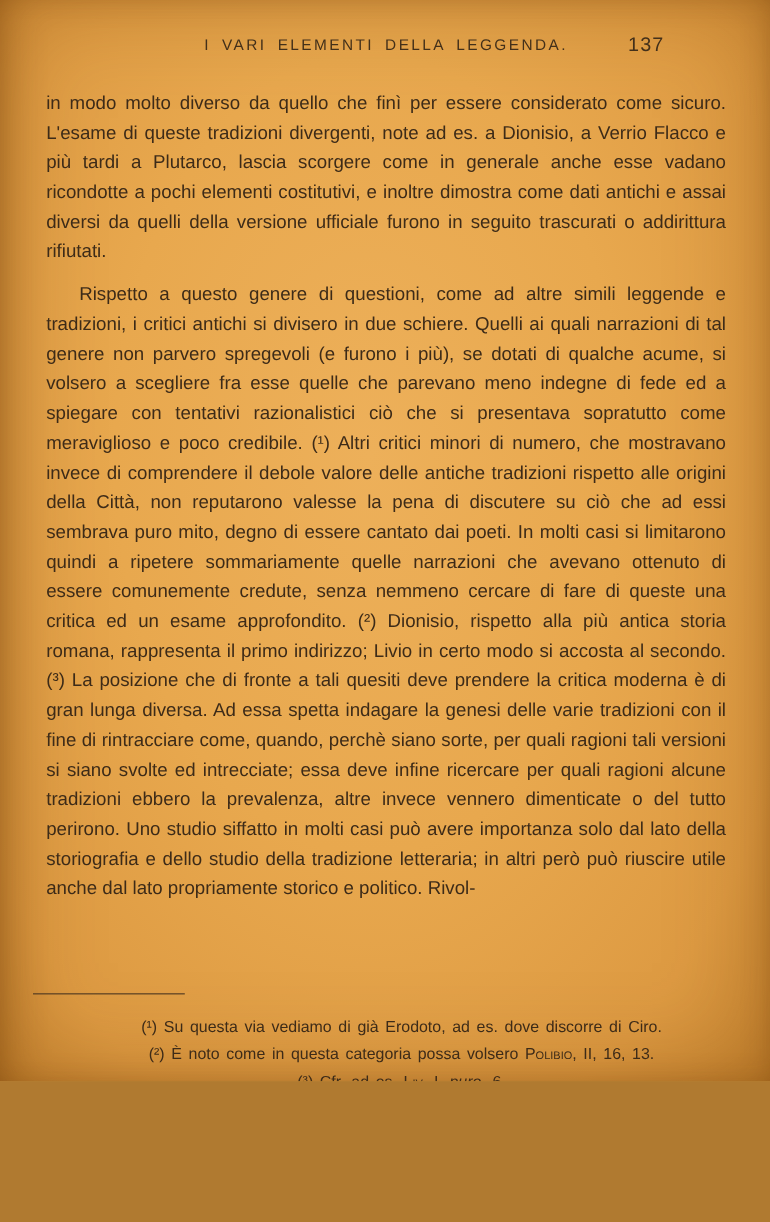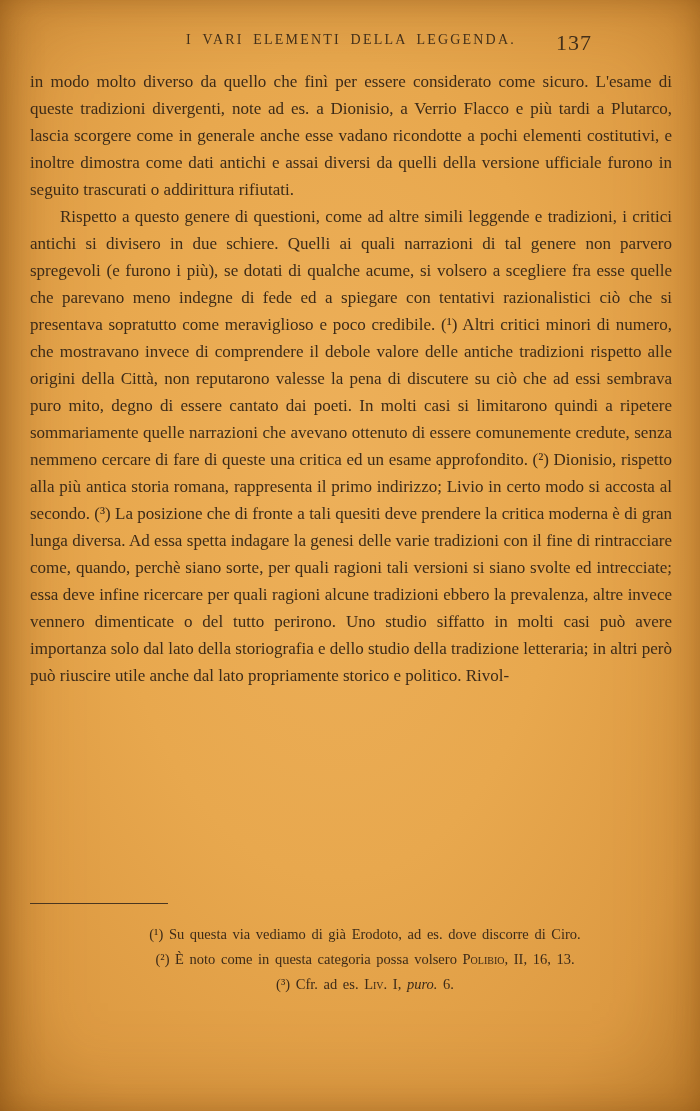--- a/index.html
+++ b/index.html
@@ -3,28 +3,28 @@
 <meta charset="utf-8">
 <style>
   html, body {
     margin: 0;
     padding: 0;
     background: #b07a30;
   }
   .scan-page {
     position: relative;
     width: 700px;
-    height: 1111px;
+    height: 983px;
     margin: 0 auto;
     background: radial-gradient(ellipse at 48% 42%, #edb05a 0%, #e8a84e 45%, #dd9a42 80%, #c98834 100%);
     box-shadow: inset 0 0 90px rgba(120, 62, 0, 0.35),
                 inset 18px 0 40px -18px rgba(90, 45, 0, 0.45),
                 inset -10px 0 30px -14px rgba(90, 45, 0, 0.30);
     color: #3d2b18;
-    font-family: Liberation Serif, serif;
+    font-family: Liberation Sans, sans-serif;
     overflow: hidden;
     box-sizing: border-box;
   }
   .page-header {
     position: absolute;
     top: 32px;
     left: 30px;
     right: 28px;
     height: 24px;
   }
@@ -33,39 +33,39 @@
     left: 0;
     right: 0;
     text-align: center;
     font-size: 14px;
     letter-spacing: 2.2px;
     word-spacing: 4px;
     color: #43301a;
   }
   .page-number {
     position: absolute;
-    right: 80px;
+    right: 68px;
     top: -2px;
-    font-size: 22px;
+    font-size: 18px;
     letter-spacing: 1px;
     color: #43301a;
   }
   .body-text {
     position: absolute;
     top: 68px;
     left: 30px;
     width: 642px;
     font-size: 17px;
     line-height: 27px;
     text-align: justify;
     hyphens: auto;
     -webkit-hyphens: auto;
   }
   .para {
-    margin: 0;
+    margin: 12px;
     text-indent: 30px;
   }
   .para.no-indent {
     text-indent: 0;
   }
   .footnote-rule {
     position: absolute;
     top: 903px;
     left: 30px;
     width: 138px;

